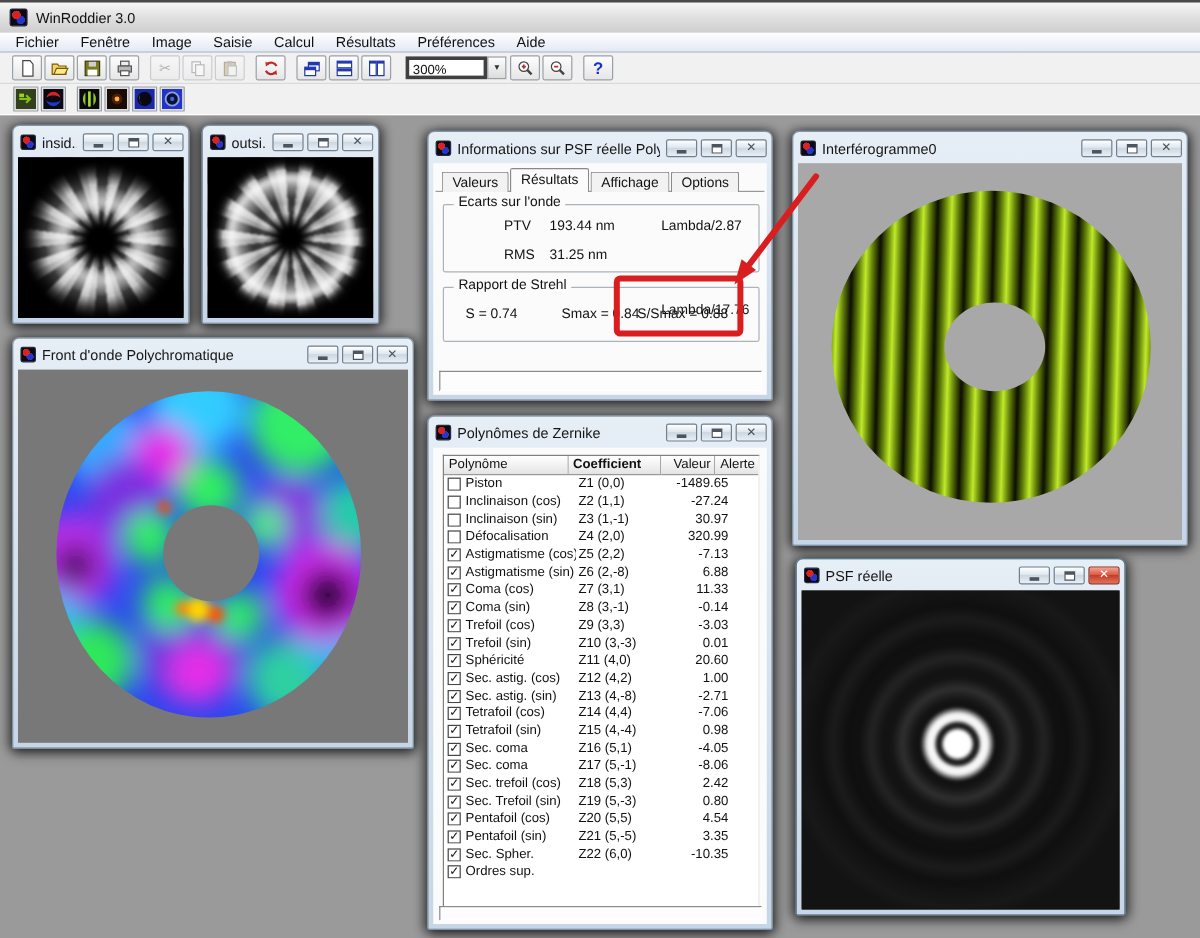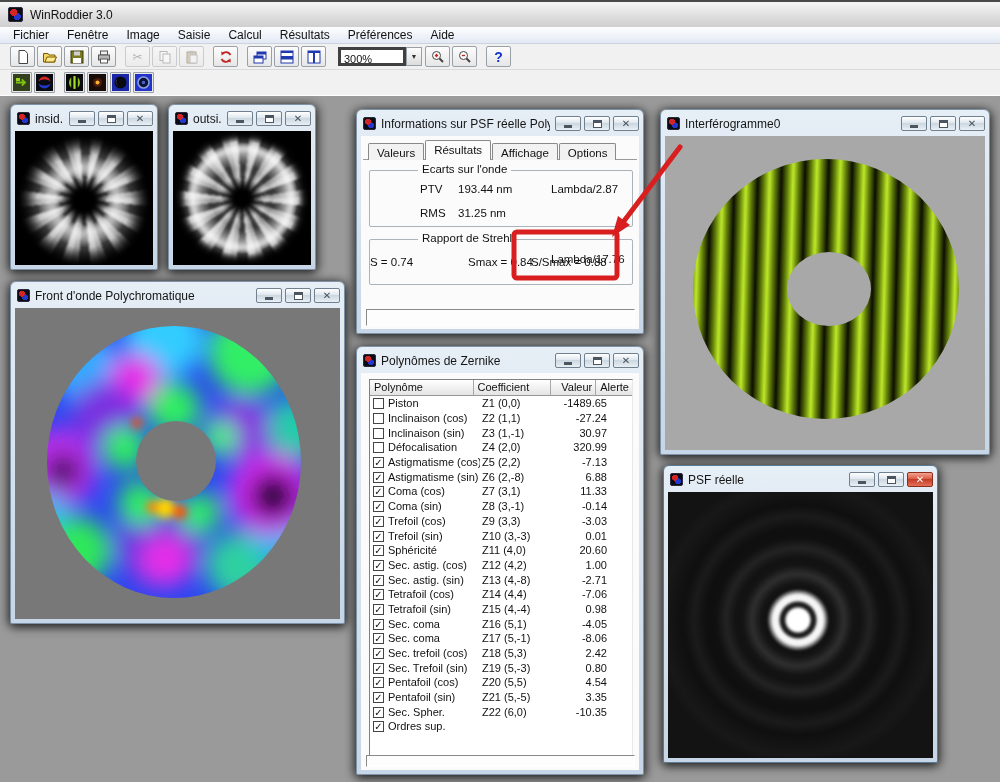--- a/index.html
+++ b/index.html
@@ -75,32 +75,32 @@
       #141414 126px, #181818 136px, #131313 146px); }
 
   
   .dlg { background:#fbfbfb; width:100%; height:100%; position:relative; font-size:11.5px; }
   .tabline { position:absolute; left:2px; right:2px; top:23px; border-top:1px solid #9a9a9a; }
   .tabs { position:absolute; left:7px; top:3px; display:flex; z-index:2; }
   .tab { height:17px; margin-right:1px; padding:3px 8px 0; border:1px solid #898989; border-bottom:none;
     border-radius:2px 2px 0 0; background:#f2f2f2; position:relative; top:4px; font-size:11.5px; }
   .tab.active { background:#fbfbfb; top:1px; height:20px; z-index:3; }
   .group { position:absolute; left:8px; width:264px; border:1px solid #aab2ba; border-radius:2px; }
-  .group .glabel { position:absolute; top:-8px; left:8px; background:#fbfbfb; padding:0 4px; font-size:11.5px;margin-left:40px; }
+  .group .glabel { position:absolute; top:-8px; left:8px; background:#fbfbfb; padding:0 4px; font-size:11.5px; }
   .grow { position:absolute; white-space:nowrap; }
   .sunken { position:absolute; left:5px; right:4px; bottom:3px; height:17px; background:#fdfdfd;
     border:1px solid; border-color:#8a8a8a #ffffff #ffffff #8a8a8a; }
 
   
   .zlist { position:absolute; left:8px; top:6px; width:264px; height:381px; background:#fff;
     border:1px solid; border-color:#808080 #e8e8e8 #e8e8e8 #808080; overflow:hidden; }
   .zhead { display:flex; height:16px; font-size:11px; }
   .zhead .hc { background:linear-gradient(#ffffff,#e4e4e4); border-right:1px solid #a8a8a8;
     border-bottom:1px solid #989898; padding:1px 3px 0 4px; }
-  .hc.c1 { width:110px; } .hc.c2 { width:82px; } .hc.c3 { width:48px; text-align:right; } .hc.c4 { flex:1; text-align:right; }
+  .hc.c1 { width:110px; } .hc.c2 { width:82px;font-weight:bold; } .hc.c3 { width:48px; text-align:right; } .hc.c4 { flex:1; text-align:right; }
   .zrow { display:flex; height:14.7px; align-items:center; font-size:11px; }
   .zc { white-space:nowrap; overflow:hidden; }
   .zc.name { width:110px; display:flex; align-items:flex-end; padding-left:3px; gap:4px; }
   .zc.coef { width:82px; padding-left:2px; }
   .zc.val { width:48px; text-align:right; padding-right:3px; }
   .zc.alert { flex:1; }
   .cb { width:11px; height:11px; border:1px solid #444; background:#fff; flex:0 0 auto;
     font-family:"DejaVu Sans",sans-serif; font-size:10px; font-weight:bold; line-height:9px; text-align:center; color:#111; }
   .cb.on::after { content:"✓"; }
 
@@ -435,21 +435,21 @@
           <span class="glabel">Ecarts sur l'onde</span>
           <span class="grow" style="left:50px; top:12px;">PTV</span>
           <span class="grow" style="left:88px; top:12px;">193.44 nm</span>
           <span class="grow" style="left:181px; top:12px;">Lambda/2.87</span>
           <span class="grow" style="left:50px; top:36px;">RMS</span>
           <span class="grow" style="left:88px; top:36px;">31.25 nm</span>
           <span class="grow" style="left:181px; top:36px;margin-top:46px;">Lambda/17.76</span>
         </div>
         <div class="group" style="top:103px; height:46px;">
           <span class="glabel">Rapport de Strehl</span>
-          <span class="grow" style="left:0; top:16px;">S = 0.74</span>
+          <span class="grow" style="left:18px; top:16px;">S = 0.74</span>
           <span class="grow" style="left:98px; top:16px;">Smax = 0.84</span>
           <span class="grow" style="left:161px; top:16px;">S/Smax = 0.88</span>
         </div>
         <div class="sunken"></div>
       </div>
     </div>
   </div>
 
   <div class="cw" style="left:356px; top:346px; width:288px; height:429px;">
     <div class="tbar">

